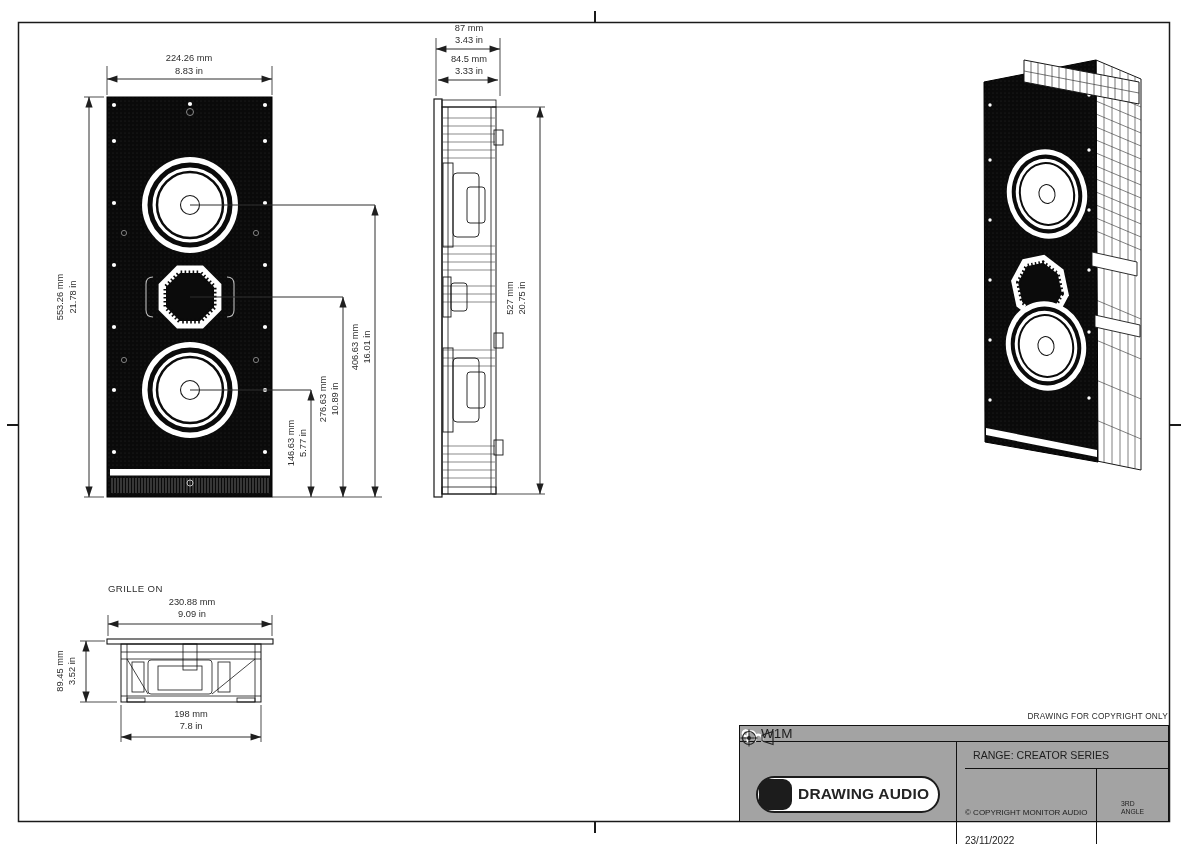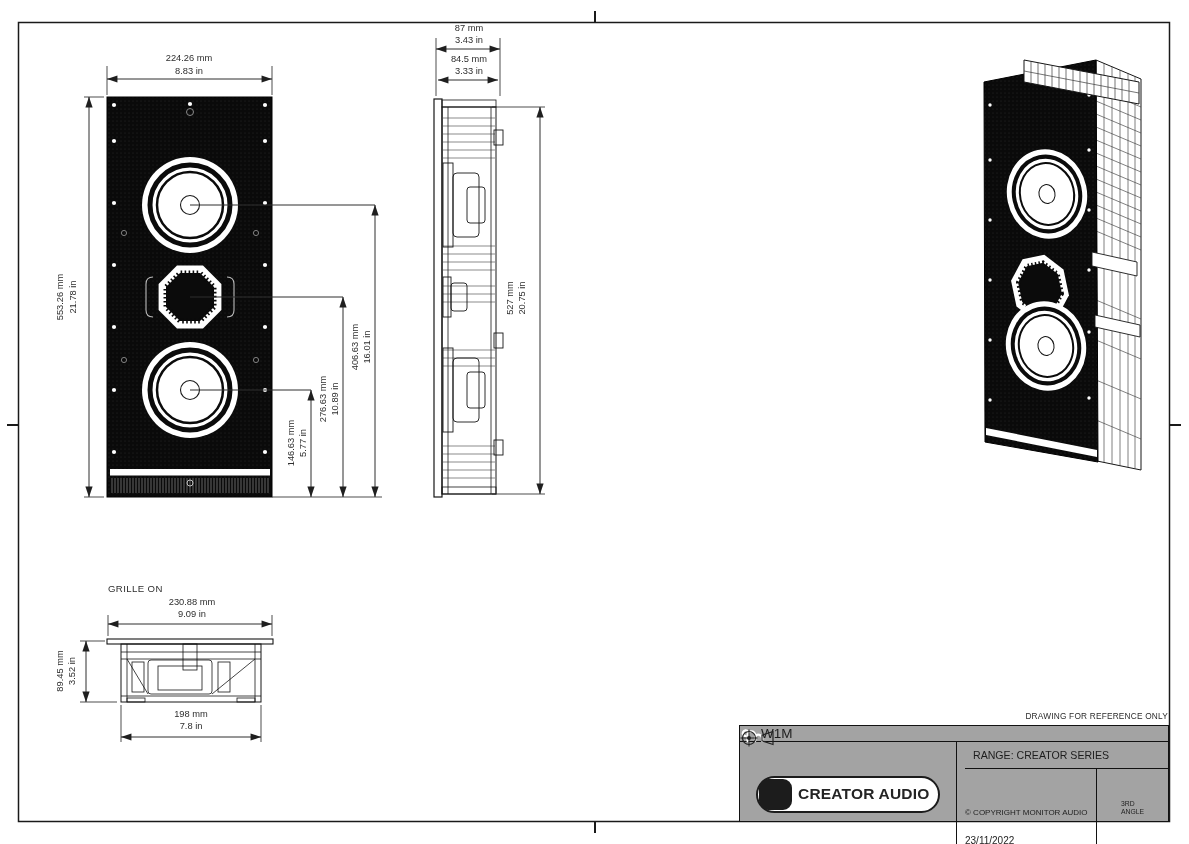--- a/index.html
+++ b/index.html
@@ -339,37 +339,37 @@
     <g>
       <line class="ext" x1="121" y1="705" x2="121" y2="742"></line>
       <line class="ext" x1="261" y1="705" x2="261" y2="742"></line>
       <text class="dt" x="191" y="717" text-anchor="middle">198 mm</text>
       <text class="dt" x="191" y="729" text-anchor="middle">7.8 in</text>
       <line class="dim" x1="121" y1="737" x2="261" y2="737" marker-start="url(#ah)" marker-end="url(#ah)"></line>
     </g>
   </g>
 </svg>
 
-<div class="ref-note">DRAWING FOR REFERENCE ONLY</div>
+<div class="ref-note">DRAWING FOR COPYRIGHT ONLY</div>
 
 <div class="tblock">
   <div class="tb-model-row">
     <span>W1M</span>
   </div>
   <div class="tb-bottom">
     <div class="tb-logo-cell">
       <div class="logo-pill">
         <span class="logo-mark">
           <svg width="24" height="18" viewBox="0 0 26 18">
             <path d="M8.6,5.2 a3.1,3.1 0 1 0 -2.6,5" fill="none" stroke="#fff" stroke-width="2.5" stroke-linecap="round"></path>
             <path d="M8.2,15.5 V9.2 a4.1,4.1 0 0 1 8.2,0 V15.5" fill="none" stroke="#fff" stroke-width="2.5" stroke-linecap="round"></path>
             <path d="M16.4,10.6 a4.1,4.1 0 0 1 7.6,2 V15.5" fill="none" stroke="#fff" stroke-width="2.5" stroke-linecap="round"></path>
           </svg>
         </span>
-        <span class="logo-text">CREATOR AUDIO</span>
+        <span class="logo-text">DRAWING AUDIO</span>
       </div>
     </div>
     <div class="tb-right">
       <div class="tb-range">RANGE: CREATOR SERIES</div>
       <div class="tb-right-bottom">
         <div class="tb-copy">
           <div class="copy1">© COPYRIGHT MONITOR AUDIO</div>
           <div class="copy2">23/11/2022</div>
         </div>
         <div class="tb-angle">

